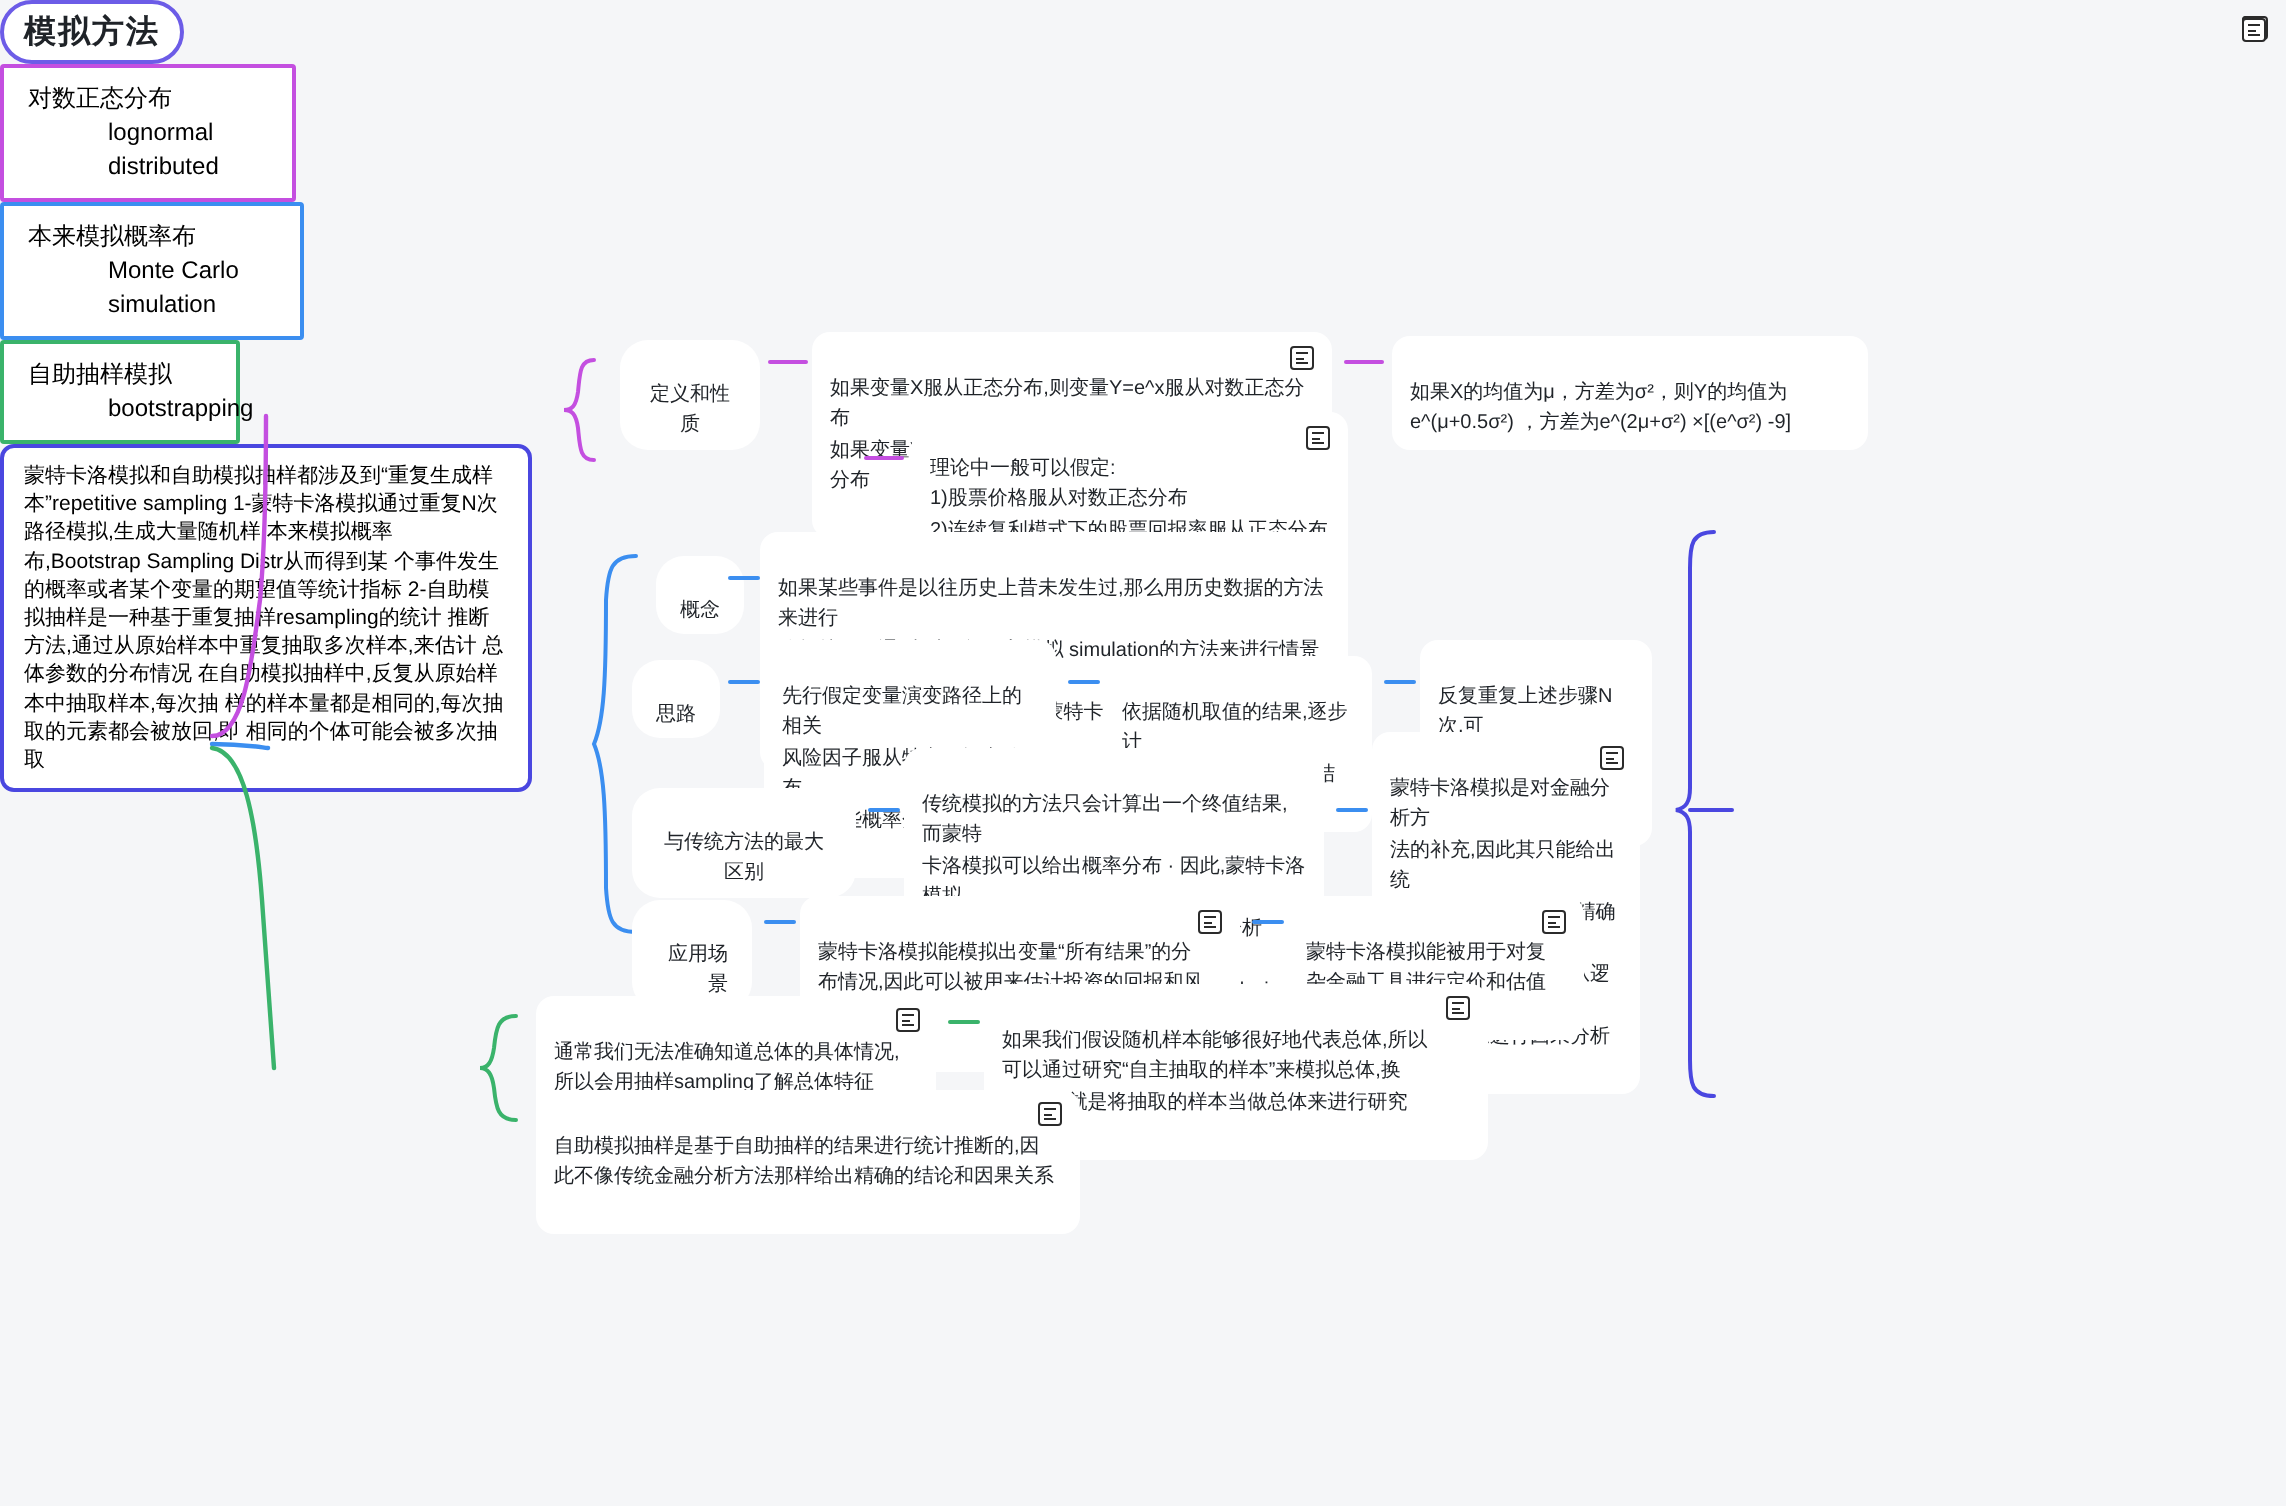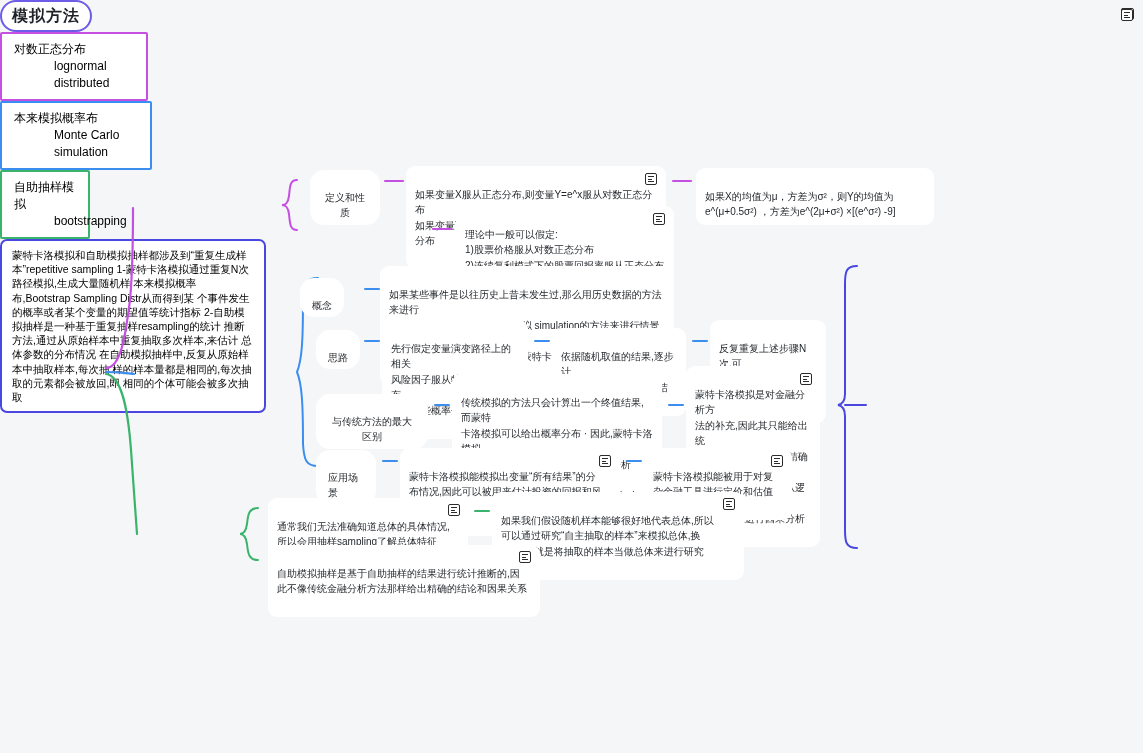--- a/index.html
+++ b/index.html
@@ -160,21 +160,21 @@
   <div class="topic blue" style="left:138px; top:357px; width:152px;">
     <span class="zh">本来模拟概率布</span>
     <span class="en">Monte Carlo simulation</span>
     <span class="note-icon" style="right:10px; top:8px;">
         <i></i>
         <i></i>
         <i></i>
       </span>
   </div>
 
-  <div class="node pill" style="left:300px; top:278px; width:44px; text-align:right;">
+  <div class="node pill" style="left:328px; top:278px; width:44px; text-align:right;">
     <span>概念</span>
   </div>
   <div class="dash blue" style="left:364px; top:288px; width:16px;"></div>
   <div class="node" style="left:380px; top:266px; width:294px;">
     <span>如果某些事件是以往历史上昔未发生过,那么用历史数据的方法来进行
 分析就行不通,此时只能引入模拟 simulation的方法来进行情景分析实
 务中,最常使用的模拟方法就是蒙特卡洛模拟Monte Carlo simulation</span>
   </div>
 
   <div class="node pill" style="left:316px; top:330px; width:44px; text-align:center;">
@@ -211,37 +211,37 @@
   <div class="dash blue" style="left:668px; top:404px; width:16px;"></div>
   <div class="node" style="left:686px; top:366px; width:134px;">
     <span>蒙特卡洛模拟是对金融分析方
 法的补充,因此其只能给出统
 计意义上的估计,而非精确结
 果而金融分析方法能从逻辑上
 对金融现象进行因果分析</span>
     <span class="note-icon" style="right:8px; top:7px;"><i></i><i></i><i></i></span>
   </div>
 
-  <div class="node pill" style="left:316px; top:450px; width:60px; text-align:left;">
+  <div class="node pill" style="left:316px; top:450px; width:60px; text-align:right;">
     <span>应用场景</span>
   </div>
   <div class="dash blue" style="left:382px; top:460px; width:16px;"></div>
   <div class="node" style="left:400px; top:448px; width:220px;">
     <span>蒙特卡洛模拟能模拟出变量“所有结果”的分
 布情况,因此可以被用来估计投资的回报和风险</span>
     <span class="note-icon" style="right:9px; top:7px;"><i></i><i></i><i></i></span>
   </div>
   <div class="dash blue" style="left:626px; top:460px; width:16px;"></div>
   <div class="node" style="left:644px; top:448px; width:148px;">
     <span>蒙特卡洛模拟能被用于对复
 杂金融工具进行定价和估值</span>
     <span class="note-icon" style="right:9px; top:7px;"><i></i><i></i><i></i></span>
   </div>
 
-  <div class="topic green" style="left:140px; top:518px; width:90px;">
+  <div class="topic green" style="left:140px; top:518px; width:120px;">
     <span class="zh">自助抽样模拟</span>
     <span class="en">bootstrapping</span>
     <span class="note-icon" style="right:9px; top:8px;">
         <i></i>
         <i></i>
         <i></i>
       </span>
   </div>
 
   <div class="node" style="left:268px; top:498px; width:200px;">

